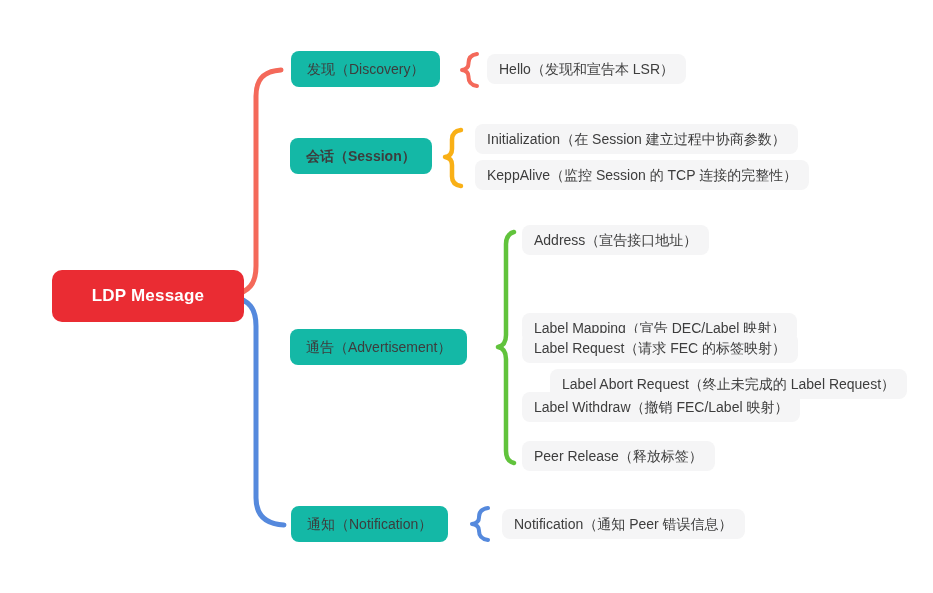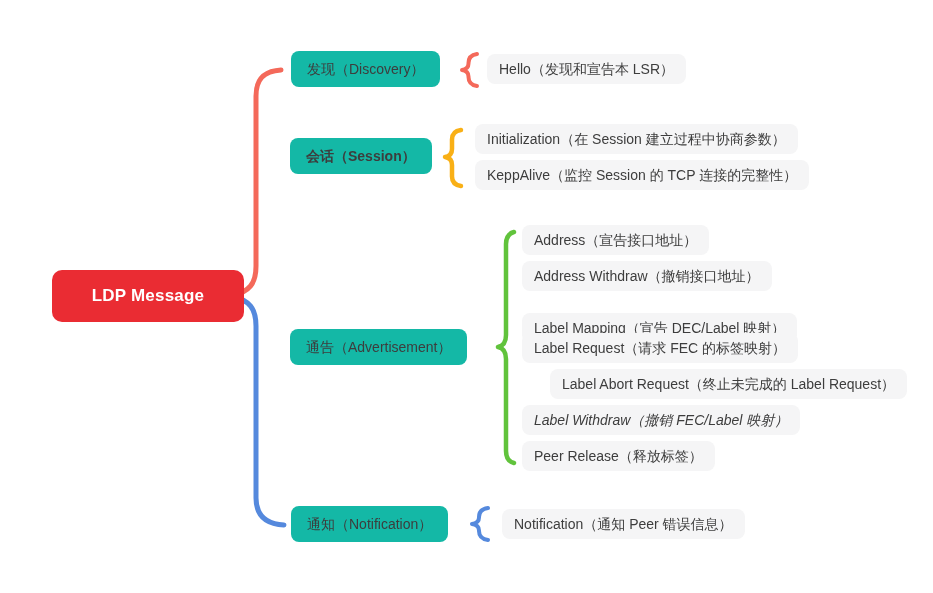--- a/index.html
+++ b/index.html
@@ -28,21 +28,21 @@
   .b2{left:290px;top:329px;}
   .b3{left:291px;top:506px;}
   .l00{left:487px;top:54px;}
   .l10{left:475px;top:124px;}
   .l11{left:475px;top:160px;}
   .l20{left:522px;top:225px;}
   .l21{left:522px;top:261px;}
   .l22{left:522px;top:297px;margin-top:16px;}
   .l23{left:522px;top:333px;}
   .l24{left:550px;top:369px;}
-  .l25{left:522px;top:405px;font-style:italic;}
+  .l25{left:522px;top:392px;}
   .l26{left:522px;top:441px;}
   .l30{left:502px;top:509px;}
 </style>
 </head>
 <body>
 
 <div class="canvas">
 
   <svg class="connectors" viewBox="0 0 933 593" xmlns="http://www.w3.org/2000/svg">
 
@@ -64,21 +64,20 @@
   <div class="node branch b1">会话（Session）</div>
   <div class="node branch b2">通告（Advertisement）</div>
   <div class="node branch b3">通知（Notification）</div>
 
   <div class="node leaf l00">Hello（发现和宣告本 LSR）</div>
 
   <div class="node leaf l10">Initialization（在 Session 建立过程中协商参数）</div>
   <div class="node leaf l11">KeppAlive（监控 Session 的 TCP 连接的完整性）</div>
 
   <div class="node leaf l20">Address（宣告接口地址）</div>
-  <div class="node leaf l21">Address Withdraw（撤销接口地址）</div>
   <div class="node leaf l22">Label Mapping（宣告 DEC/Label 映射）</div>
   <div class="node leaf l23">Label Request（请求 FEC 的标签映射）</div>
   <div class="node leaf l24">Label Abort Request（终止未完成的 Label Request）</div>
   <div class="node leaf l25">Label Withdraw（撤销 FEC/Label 映射）</div>
   <div class="node leaf l26">Peer Release（释放标签）</div>
 
   <div class="node leaf l30">Notification（通知 Peer 错误信息）</div>
 
 </div>
 

